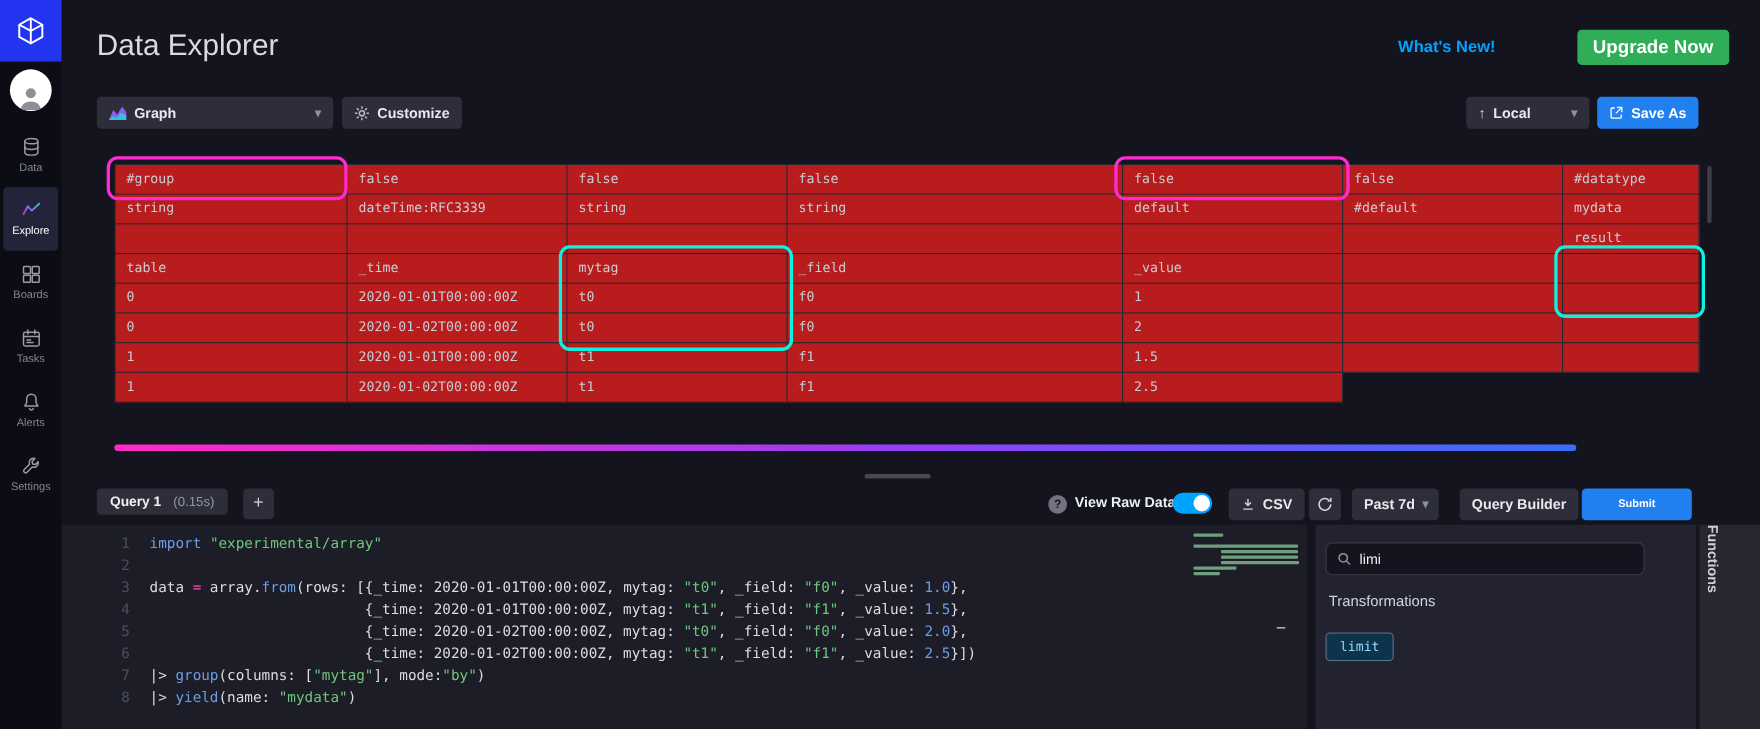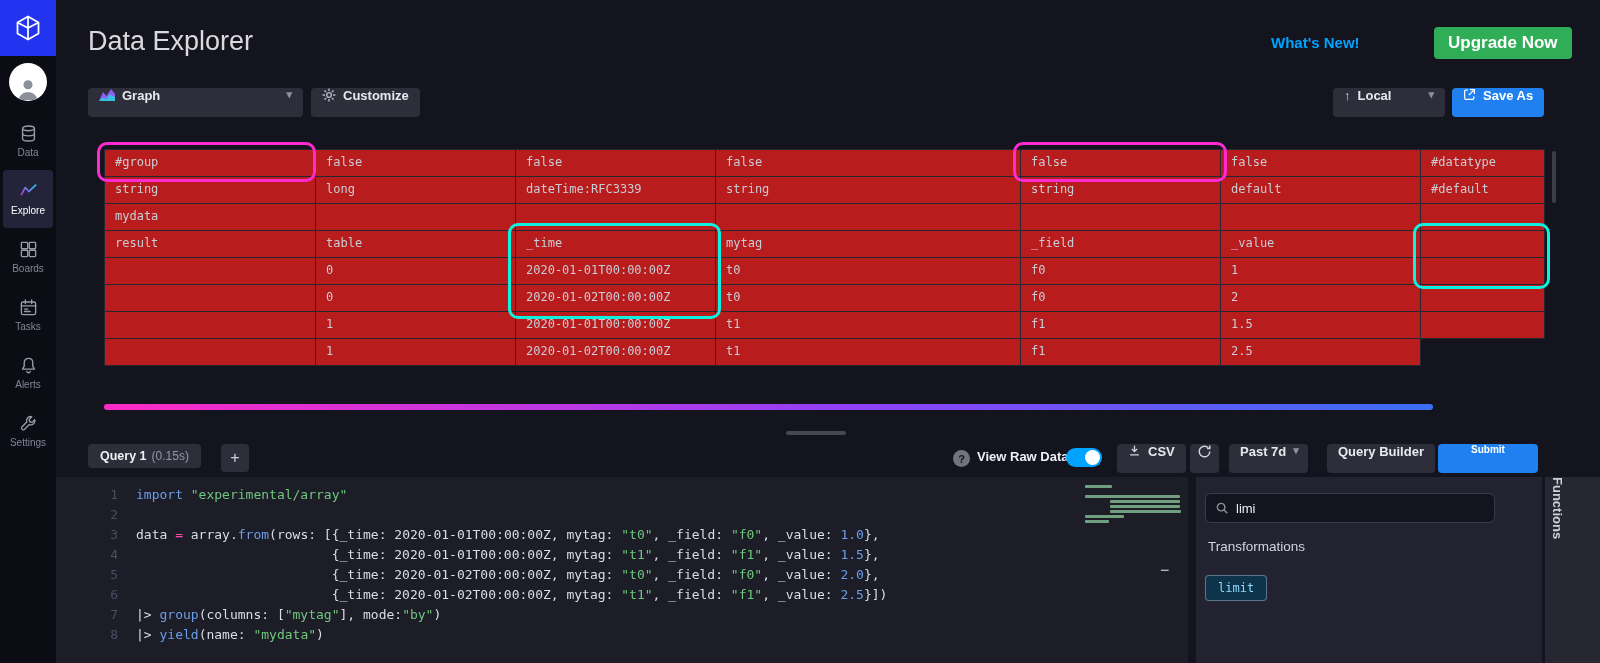--- a/index.html
+++ b/index.html
@@ -23,21 +23,21 @@
                 stroke-linecap:round;stroke-linejoin:round}
   .nav-item.active svg{stroke:#9b9bac}
 
   
   .page-title{position:absolute;left:88px;top:26px;font-size:27px;font-weight:400;color:#dadade}
   .whats-new{position:absolute;left:1271px;top:34px;font-size:15px;font-weight:700;color:#00a3ff;cursor:pointer;text-decoration:none}
   .upgrade{position:absolute;left:1434px;top:27px;height:32px;padding:0 14px;background:#2fae57;
            border-radius:4px;display:flex;align-items:center;font-size:17px;font-weight:700;color:#fff;cursor:pointer}
 
   
-  .btn{position:absolute;height:29px;display:flex;align-items:flex-start;gap:7px;padding:0 11px;
+  .btn{position:absolute;height:29px;display:flex;align-items:center;gap:7px;padding:0 11px;
        background:#2e2e3b;border-radius:4px;font-size:13px;font-weight:600;color:#e8e8ef;cursor:pointer;white-space:nowrap}
   .caret{color:#8f8fa2;font-size:11px}
   #graph-dd{left:88px;top:88px;width:215px}
   #graph-dd .caret{margin-left:auto}
   #customize-btn{left:311px;top:88px}
   #local-dd{left:1333px;top:88px;width:112px}
   #local-dd .caret{margin-left:auto}
   .up-glyph{color:#d6d7de;font-weight:700}
   #save-as-btn{left:1452px;top:88px;background:#2180ef;color:#fff}
 
@@ -57,21 +57,21 @@
   #hl-table{left:404px;top:74px;width:213px;height:96px}
   #hl-value{left:1309px;top:74px;width:137px;height:66px}
   .tbl-vscroll{position:absolute;left:1552px;top:151px;width:4px;height:52px;background:#3d3d49;border-radius:2px;cursor:pointer}
 
   .grad-scroll{position:absolute;left:104px;top:404px;width:1329px;height:6px;border-radius:3px;cursor:pointer;
                background:linear-gradient(90deg,#ff2ac5 0%,#9340f5 55%,#3a6ef5 100%)}
   .drag-handle{position:absolute;left:786px;top:431px;width:60px;height:4px;border-radius:2px;background:#47474f;cursor:row-resize}
 
   
   .query-tab{position:absolute;left:88px;top:444px;height:24px;padding:0 12px;background:#2e2e3b;
-             border-radius:4px;display:flex;align-items:center;gap:5px;cursor:pointer}
+             border-radius:4px;display:flex;align-items:center;gap:11px;cursor:pointer}
   .qname{font-size:12.5px;font-weight:700;color:#f0f0f5}
   .qtime{font-size:12px;color:#9496a5}
   .add-query{position:absolute;left:221px;top:444px;width:28px;height:28px;background:#2e2e3b;border-radius:4px;
              display:flex;align-items:center;justify-content:center;font-size:16px;color:#d0d0da;cursor:pointer}
   .help-circle{position:absolute;left:953px;top:450px;width:17px;height:17px;border-radius:50%;background:#73737f;
                color:#14141d;font-size:11px;font-weight:700;display:flex;align-items:center;justify-content:center;cursor:pointer}
   .view-raw-label{position:absolute;left:977px;top:449px;font-size:13px;font-weight:700;color:#eceff3}
   .toggle{position:absolute;left:1066px;top:448px;width:36px;height:19px;border-radius:10px;background:#00a3ff;cursor:pointer}
   .knob{position:absolute;right:2px;top:2px;width:15px;height:15px;border-radius:50%;background:#fff}
   #csv-btn{left:1117px;top:444px}
@@ -237,21 +237,20 @@
   <div class="table-wrap">
     <div class="raw-table">
         <div class="cell">#group</div>
         <div class="cell">false</div>
         <div class="cell">false</div>
         <div class="cell">false</div>
         <div class="cell">false</div>
         <div class="cell">false</div>
         <div class="cell">#datatype</div>
         <div class="cell">string</div>
-        <div class="cell">long</div>
         <div class="cell">dateTime:RFC3339</div>
         <div class="cell">string</div>
         <div class="cell">string</div>
         <div class="cell">default</div>
         <div class="cell">#default</div>
         <div class="cell">mydata</div>
         <div class="cell"></div>
         <div class="cell"></div>
         <div class="cell"></div>
         <div class="cell"></div>

